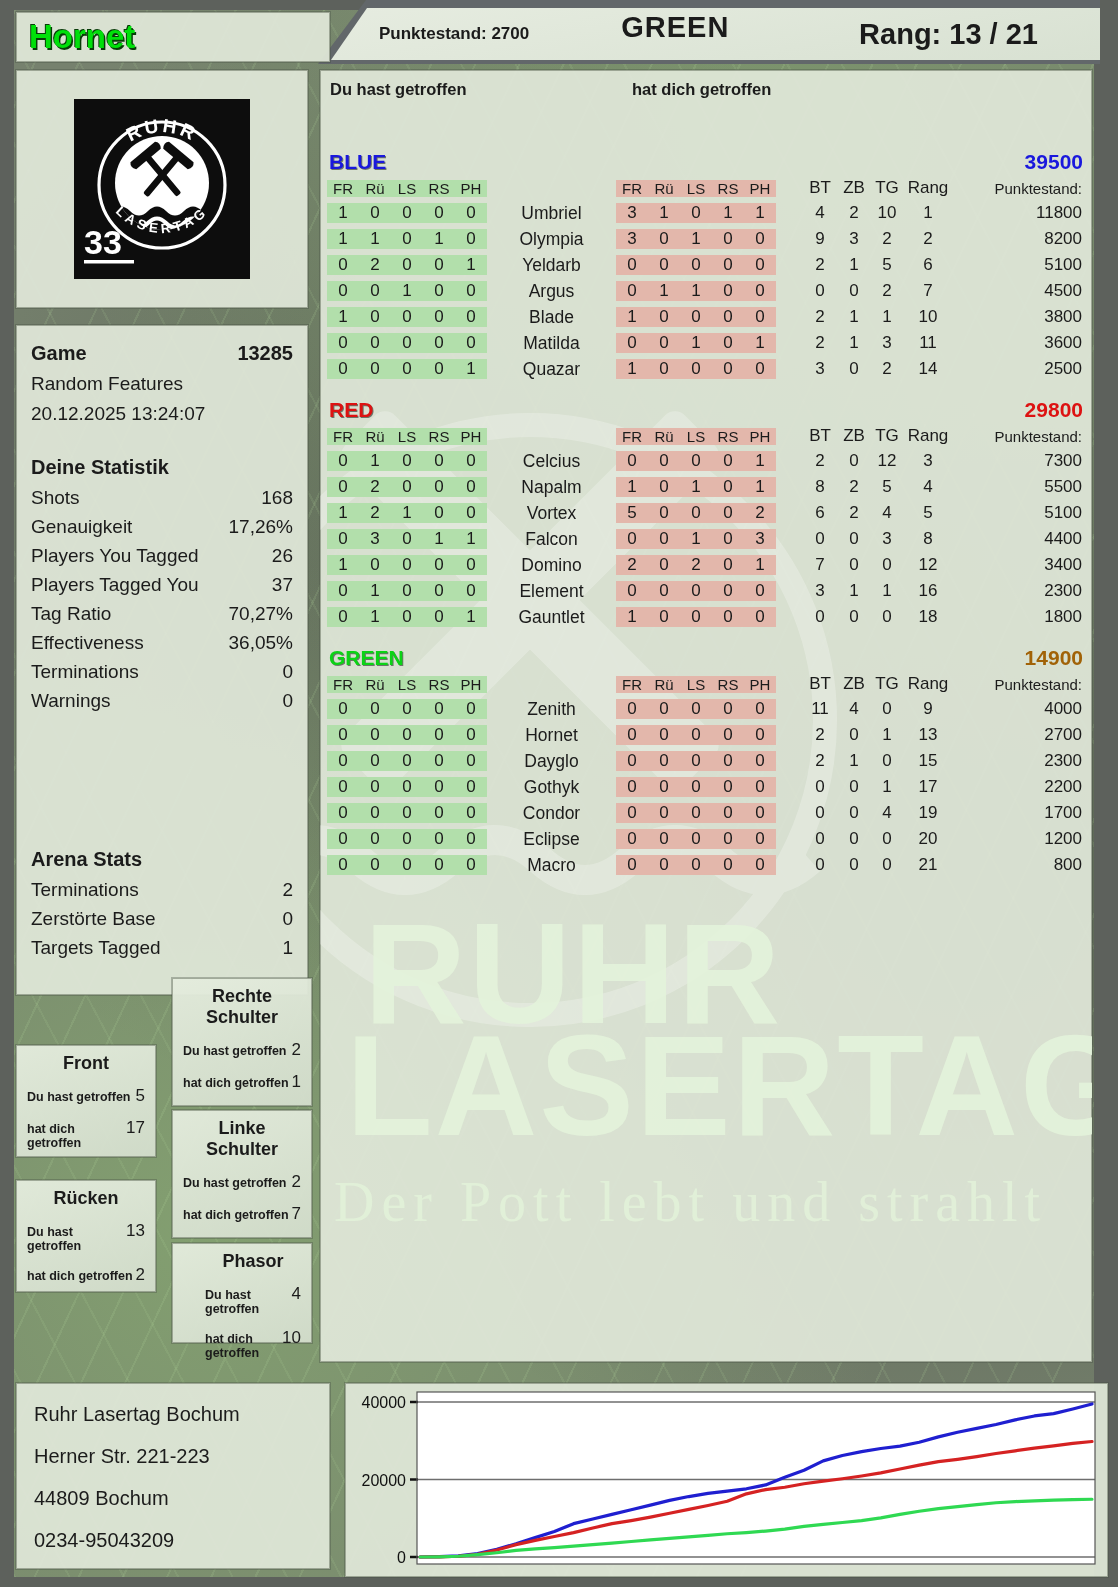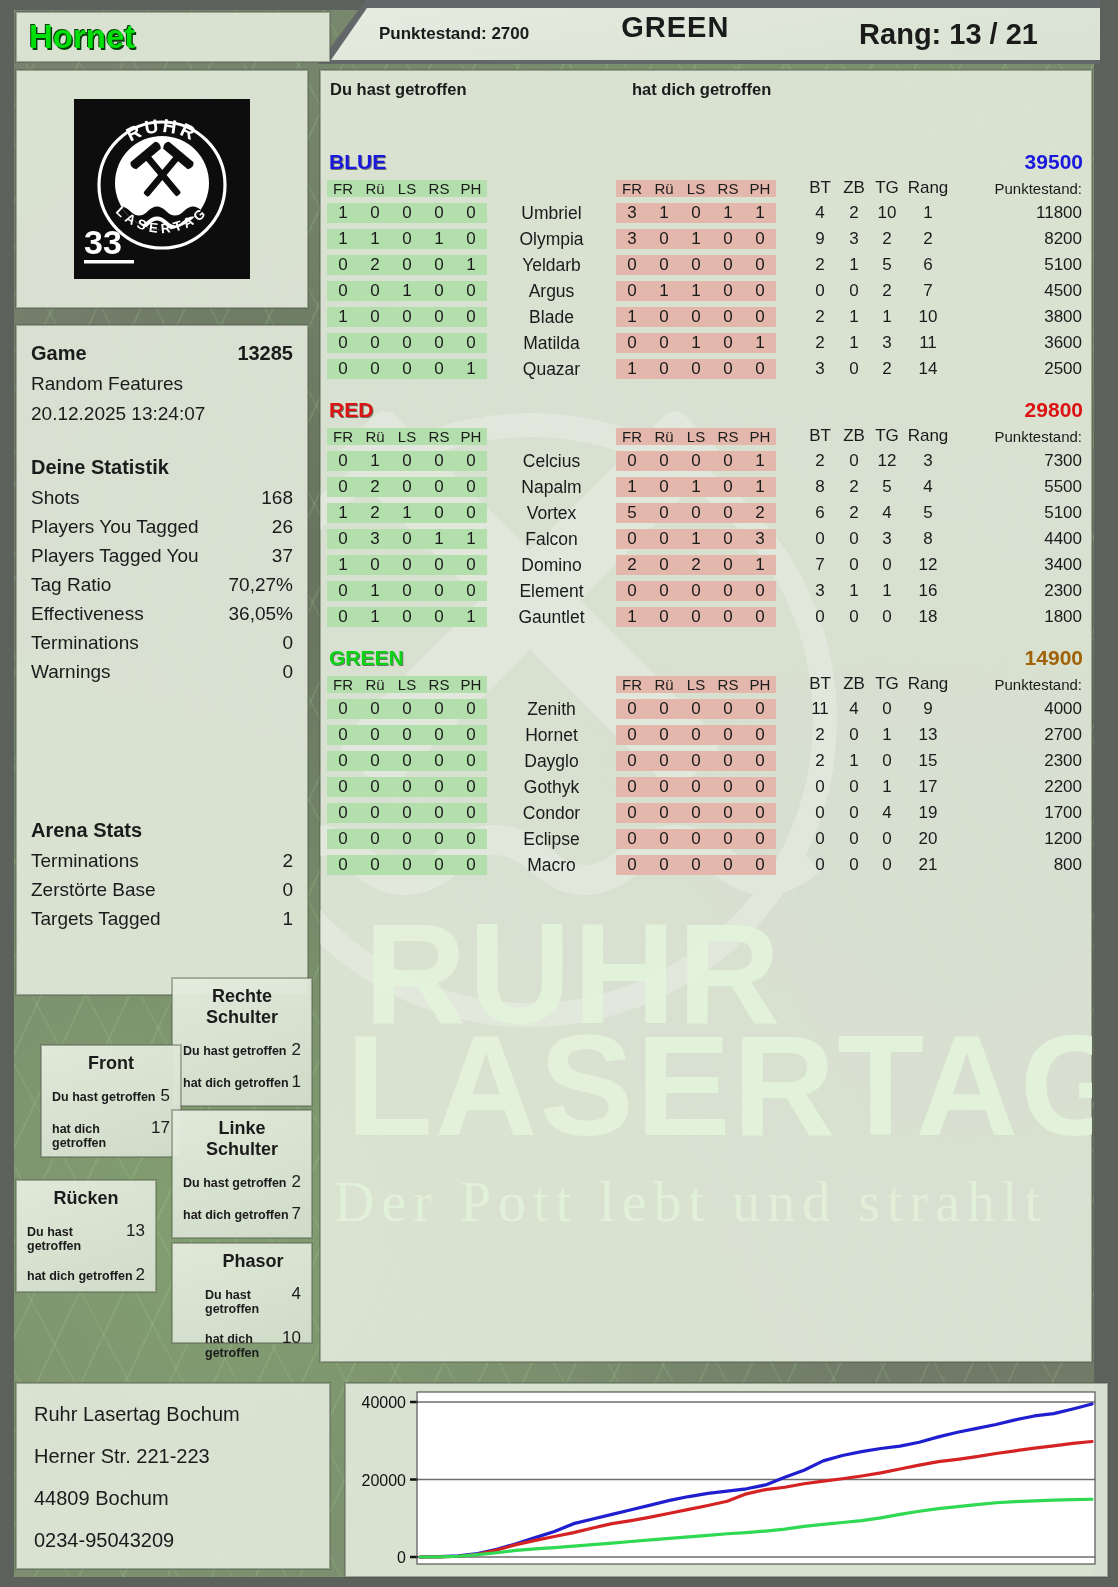--- a/index.html
+++ b/index.html
@@ -70,21 +70,21 @@
   .plain{height:30px;font-size:19px;display:flex;align-items:center;}
   .sec-title{font-weight:bold;font-size:20px;height:32px;display:flex;align-items:center;}
   .gap22{height:22px;} .gap130{height:128px;}
 
   
   .bp{padding:8px 11px;box-sizing:border-box;}
   .bp-title{font-weight:bold;font-size:18px;text-align:center;}
   .bp-row{display:flex;justify-content:space-between;align-items:baseline;margin-top:12px;}
   .bp-label{font-size:12.5px;font-weight:600;}
   .bp-val{font-size:17px;}
-  .bp-front{left:16px;top:1045px;width:140px;height:112px;margin-left:25px;}
+  .bp-front{left:16px;top:1045px;width:140px;height:112px;}
   .bp-ruecken{left:16px;top:1180px;width:140px;height:112px;}
   .bp-rechte{left:172px;top:978px;width:140px;height:128px;}
   .bp-linke{left:172px;top:1110px;width:140px;height:128px;}
   .bp-phasor{left:172px;top:1243px;width:140px;height:100px;padding-left:33px;}
 
   
   .address-panel{left:16px;top:1383px;width:314px;height:186px;padding:10px 18px;box-sizing:border-box;}
   .address-panel div{font-size:20px;line-height:42px;}
   .chart-panel{left:345px;top:1383px;width:763px;height:194px;}
 </style>
@@ -646,20 +646,24 @@
     <div class="plain">Random Features</div>
     <div class="plain">20.12.2025 13:24:07</div>
     <div class="gap22"></div>
     <div class="sec-title">Deine Statistik</div>
     <div>
         <div class="stat-row">
           <span>Shots</span>
           <span>168</span>
         </div>
         <div class="stat-row">
+          <span>Genauigkeit</span>
+          <span>17,26%</span>
+        </div>
+        <div class="stat-row">
           <span>Players You Tagged</span>
           <span>26</span>
         </div>
         <div class="stat-row">
           <span>Players Tagged You</span>
           <span>37</span>
         </div>
         <div class="stat-row">
           <span>Tag Ratio</span>
           <span>70,27%</span>

